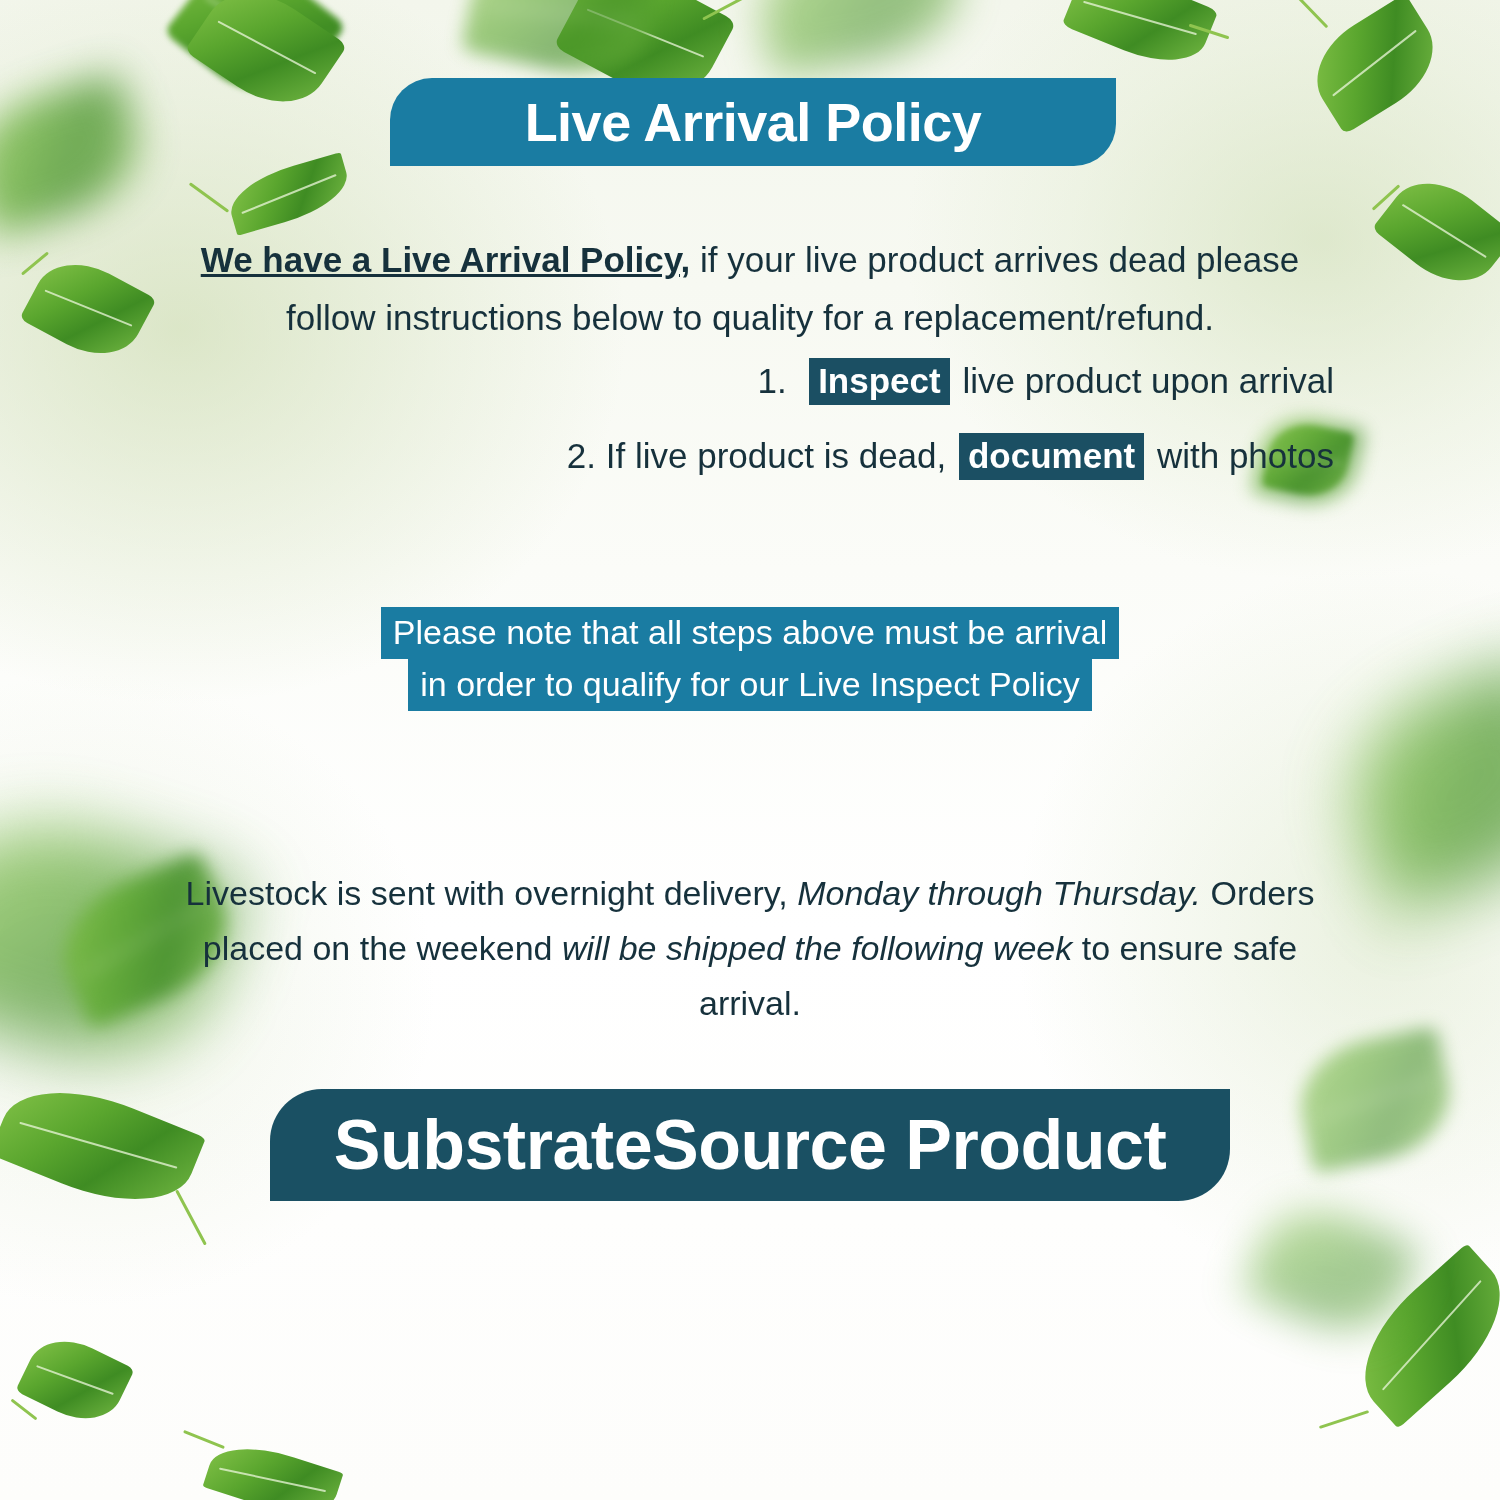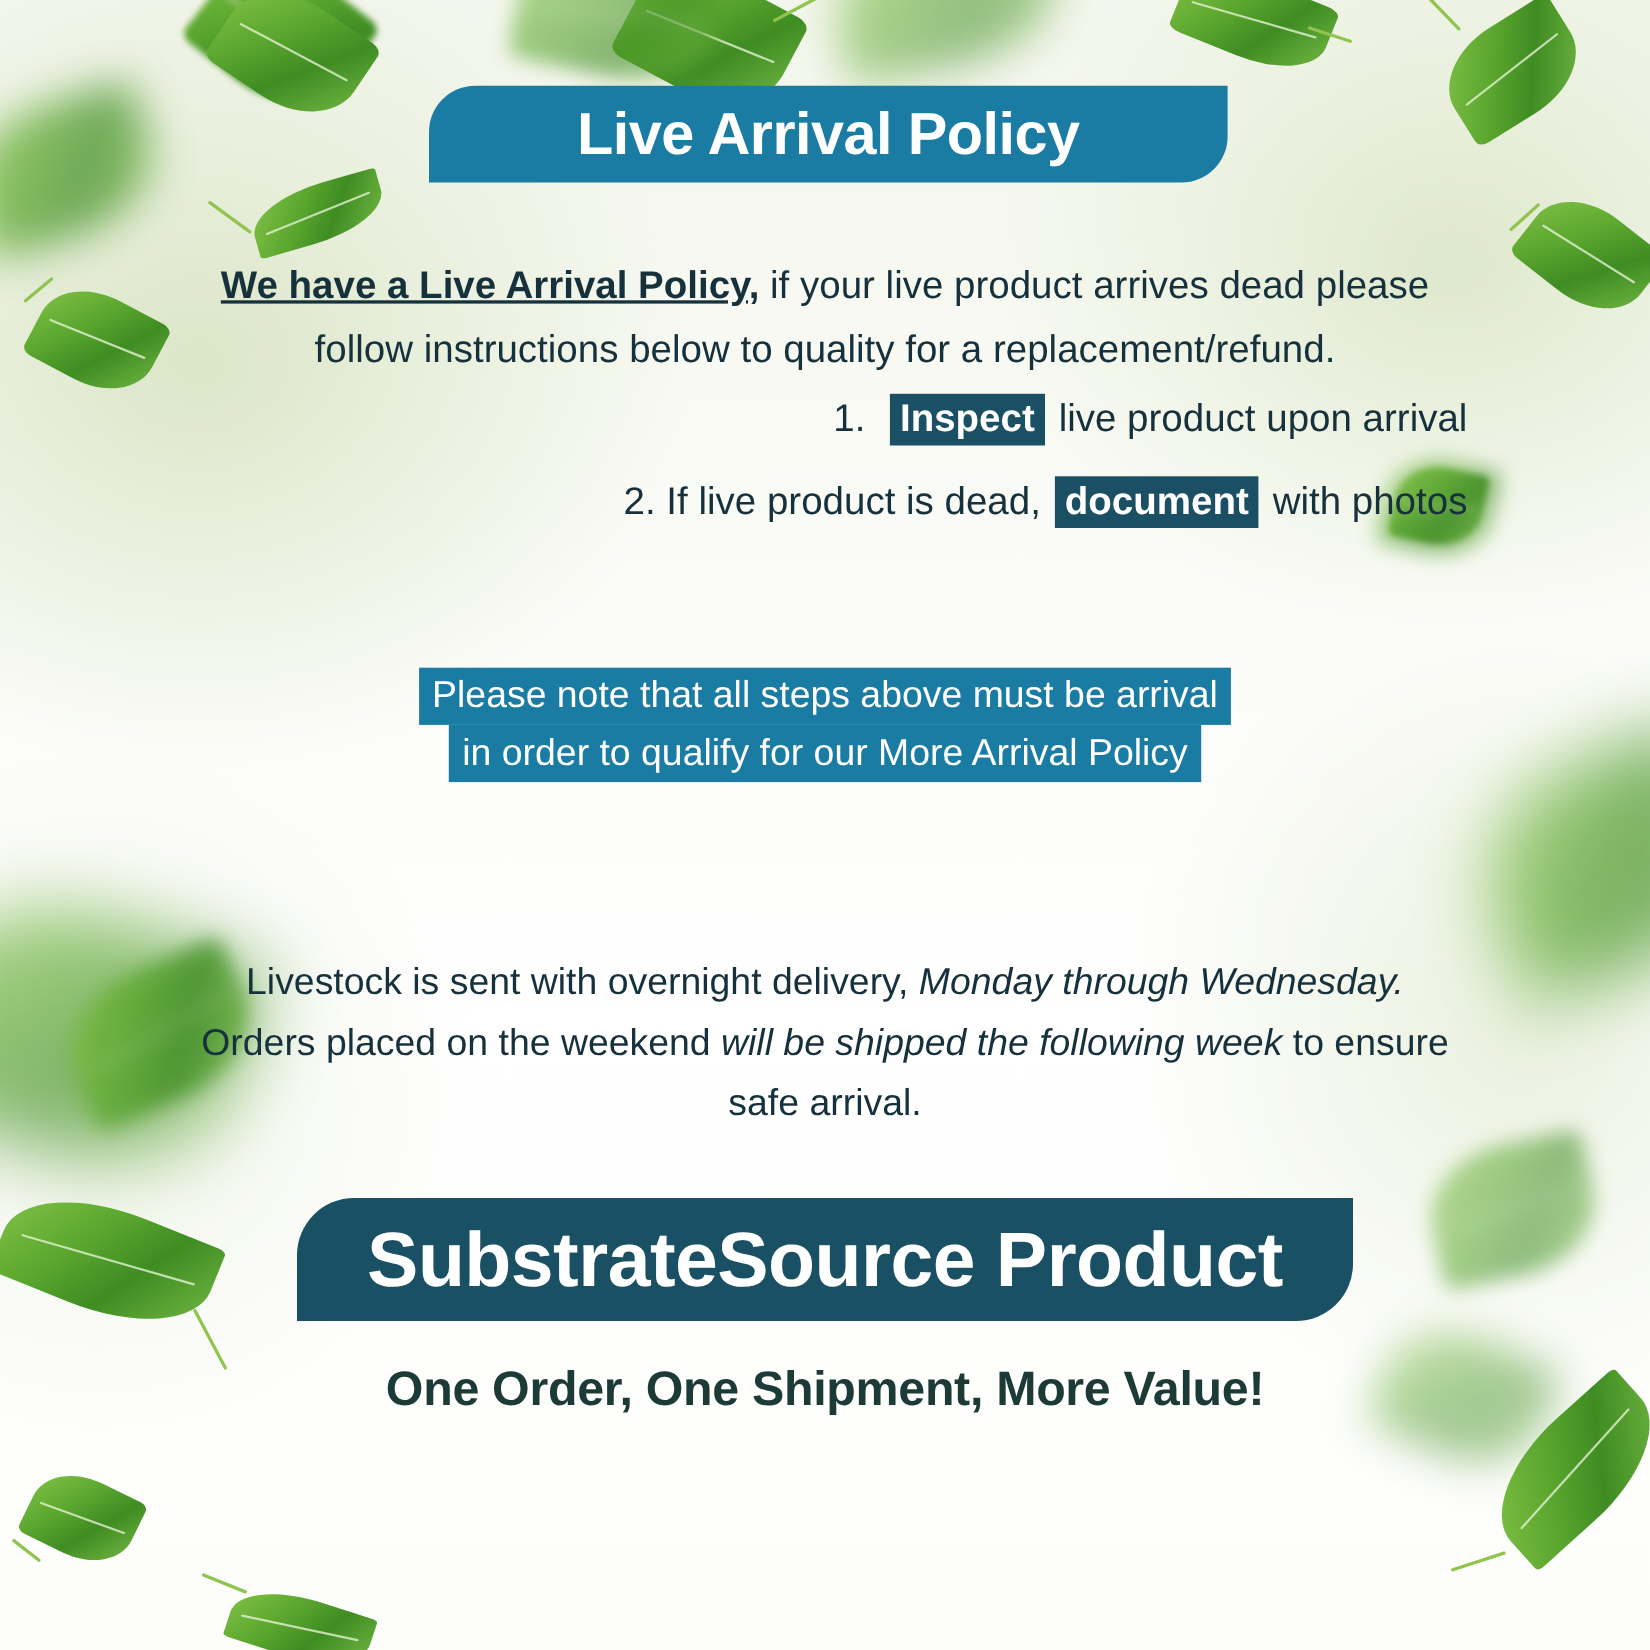--- a/index.html
+++ b/index.html
@@ -243,26 +243,25 @@
 
     <div class="steps">
       <div class="step"><span>1.</span><span></span>&nbsp;&nbsp;<span class="hl-dark">Inspect</span><span> live product upon arrival</span></div>
 
       <div class="step"><span>2.</span><span> If live product is dead, </span><span class="hl-dark">document</span><span> with photos</span></div>
 
     </div>
 
     <div class="note">
       <div class="note-line">Please note that all steps above must be arrival</div><br>
-      <div class="note-line">in order to qualify for our More Arrival Policy</div>
-    </div>
-
-    <p class="shipping"><span>Livestock is sent with overnight delivery, </span><i>Monday through Wednesday.</i><span> Orders placed on the weekend </span><i>will be shipped the following week</i><span> to ensure safe arrival.</span></p>
+      <div class="note-line">in order to qualify for our Live Inspect Policy</div>
+    </div>
+
+    <p class="shipping"><span>Livestock is sent with overnight delivery, </span><i>Monday through Thursday.</i><span> Orders placed on the weekend </span><i>will be shipped the following week</i><span> to ensure safe arrival.</span></p>
 
     <div class="banner banner-secondary">
       <span>SubstrateSource Product</span>
     </div>
 
-    <div class="subhead">One Order, One Shipment, More Value!</div>
 
 
   </div>
 </div>
 
 </body></html>

